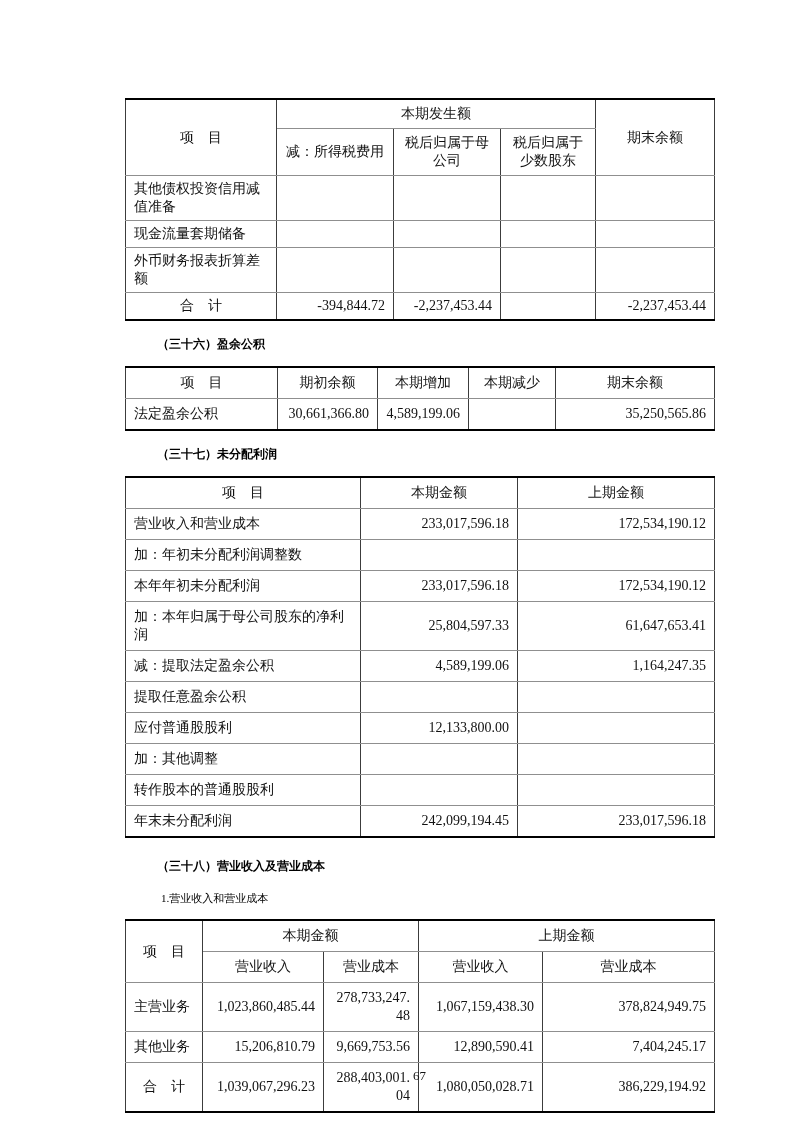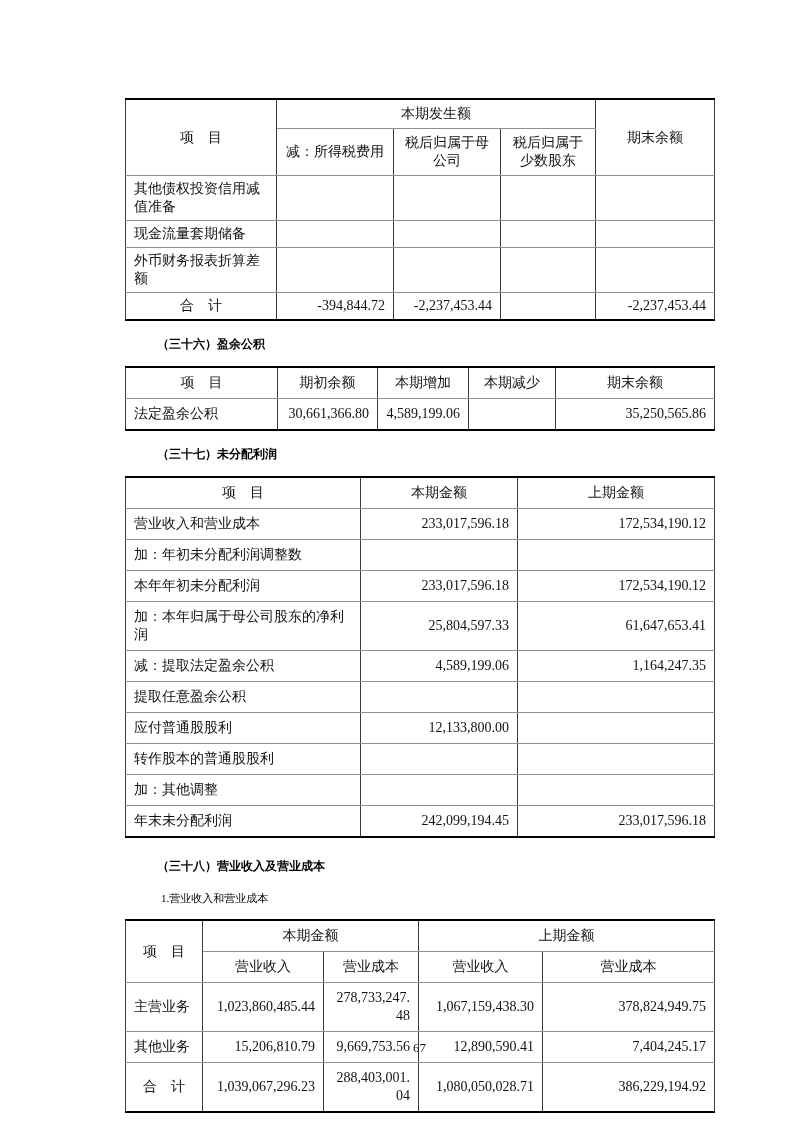--- a/index.html
+++ b/index.html
@@ -25,21 +25,21 @@
   .t1 td { padding:4px 8px; }
   .t37 th, .t37 td, .t38 th, .t38 td, .t36 th, .t36 td { padding:6px 8px; }
   .c { text-align:center;margin-top:24px; }
   .num { text-align:right; padding-right:12px; }
   .ind { padding-left:34px; }
 
   .sec-title { font-size:12px; font-weight:bold; margin:15px 0 13px 32px; color:#000; }
   .sub-title { font-size:11px; margin:16px 0 13px 36px; color:#000; }
   .gap-lg { margin-top:20px; }
   .page-num {
-    position:absolute; top:1040px; left:125px; width:589px;
+    position:absolute; top:1068px; left:125px; width:589px;
     text-align:center; font-size:13px; color:#111;
   }
 </style>
 </head>
 <body>
 
 <div class="page">
   <div class="content">
 
     <table class="t1">
@@ -167,26 +167,26 @@
           <td class="ind">提取任意盈余公积</td>
           <td class="num"></td>
           <td class="num"></td>
         </tr>
         <tr>
           <td class="ind">应付普通股股利</td>
           <td class="num">12,133,800.00</td>
           <td class="num"></td>
         </tr>
         <tr>
+          <td>加：其他调整</td>
+          <td class="num"></td>
+          <td class="num"></td>
+        </tr>
+        <tr>
           <td class="ind">转作股本的普通股股利</td>
-          <td class="num"></td>
-          <td class="num"></td>
-        </tr>
-        <tr>
-          <td>加：其他调整</td>
           <td class="num"></td>
           <td class="num"></td>
         </tr>
         <tr>
           <td>年末未分配利润</td>
           <td class="num">242,099,194.45</td>
           <td class="num">233,017,596.18</td>
         </tr>
       </tbody>
     </table>

